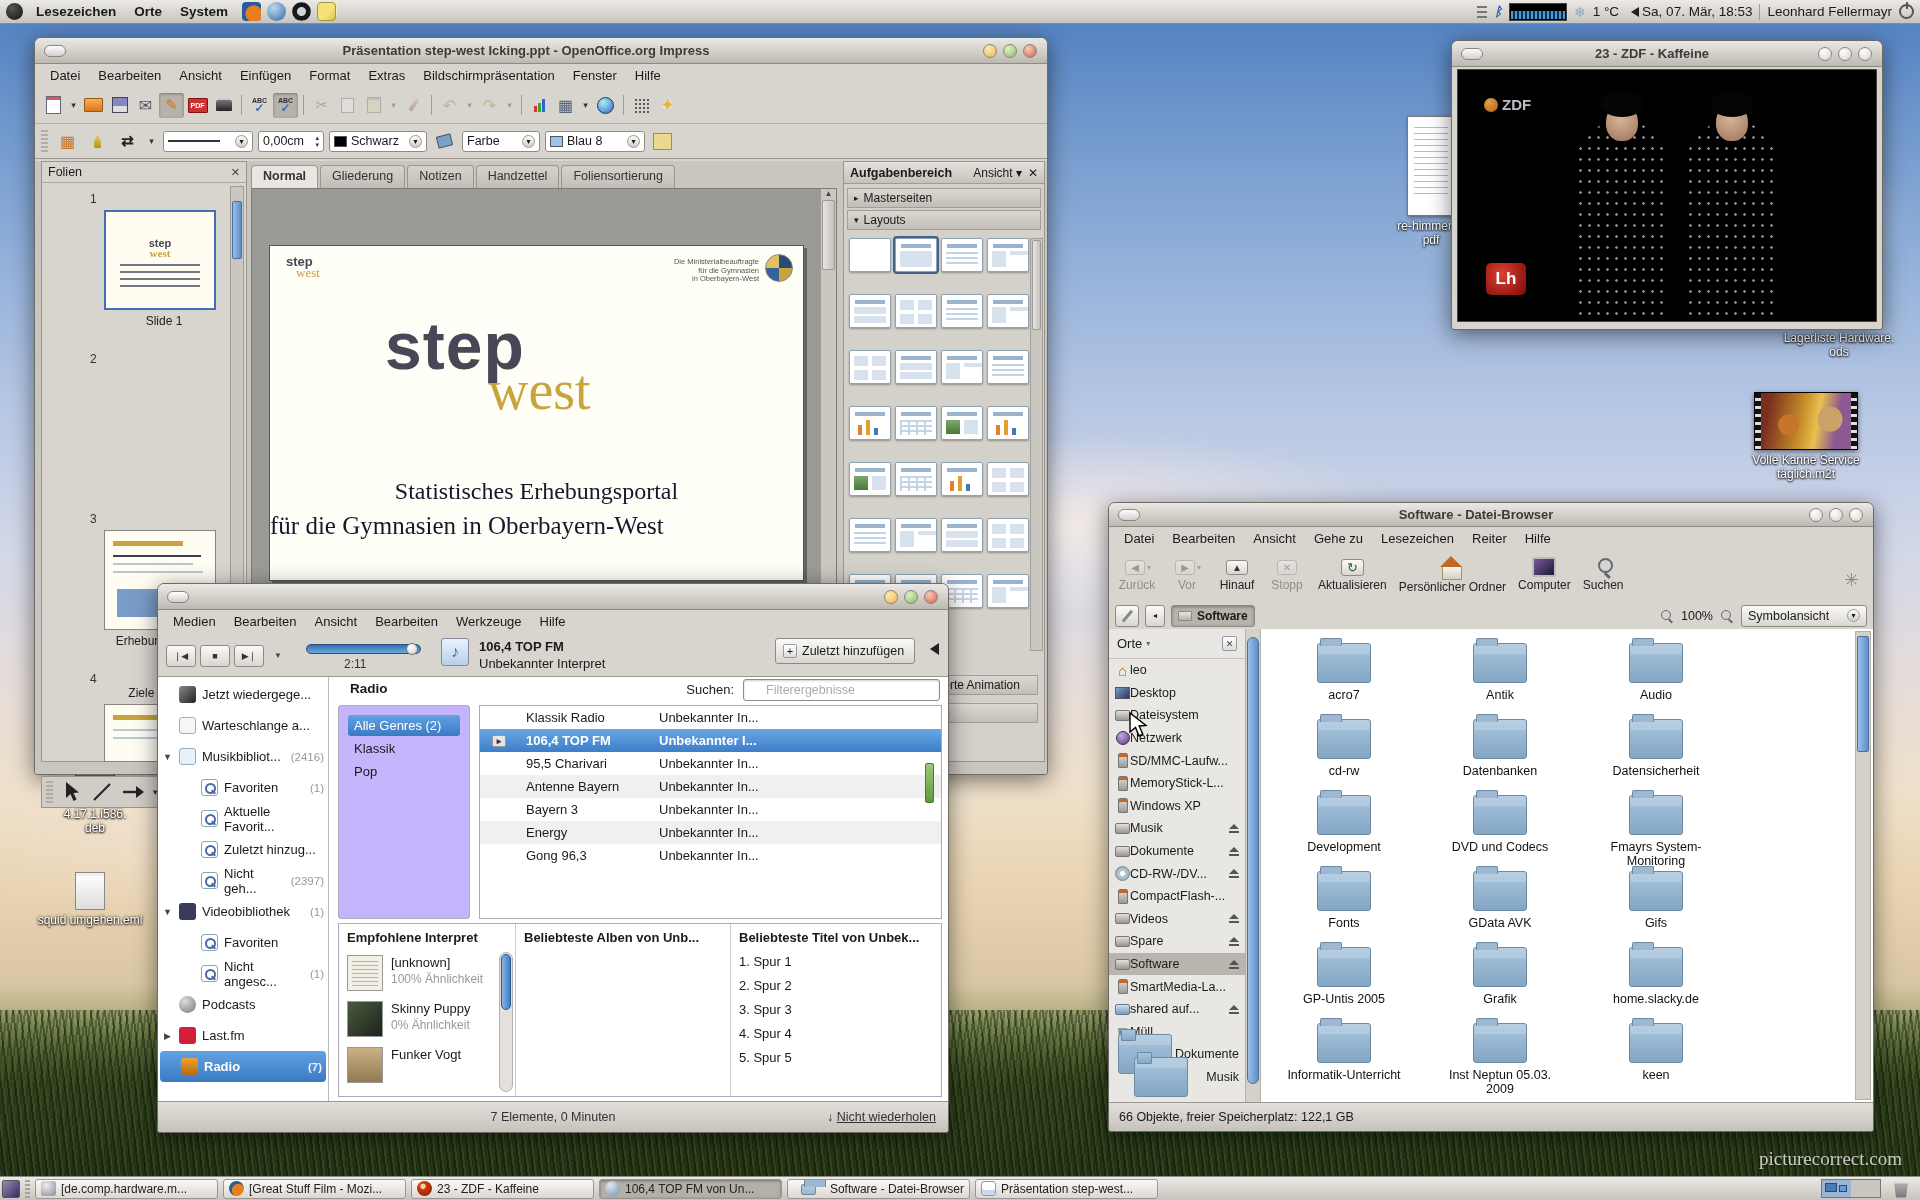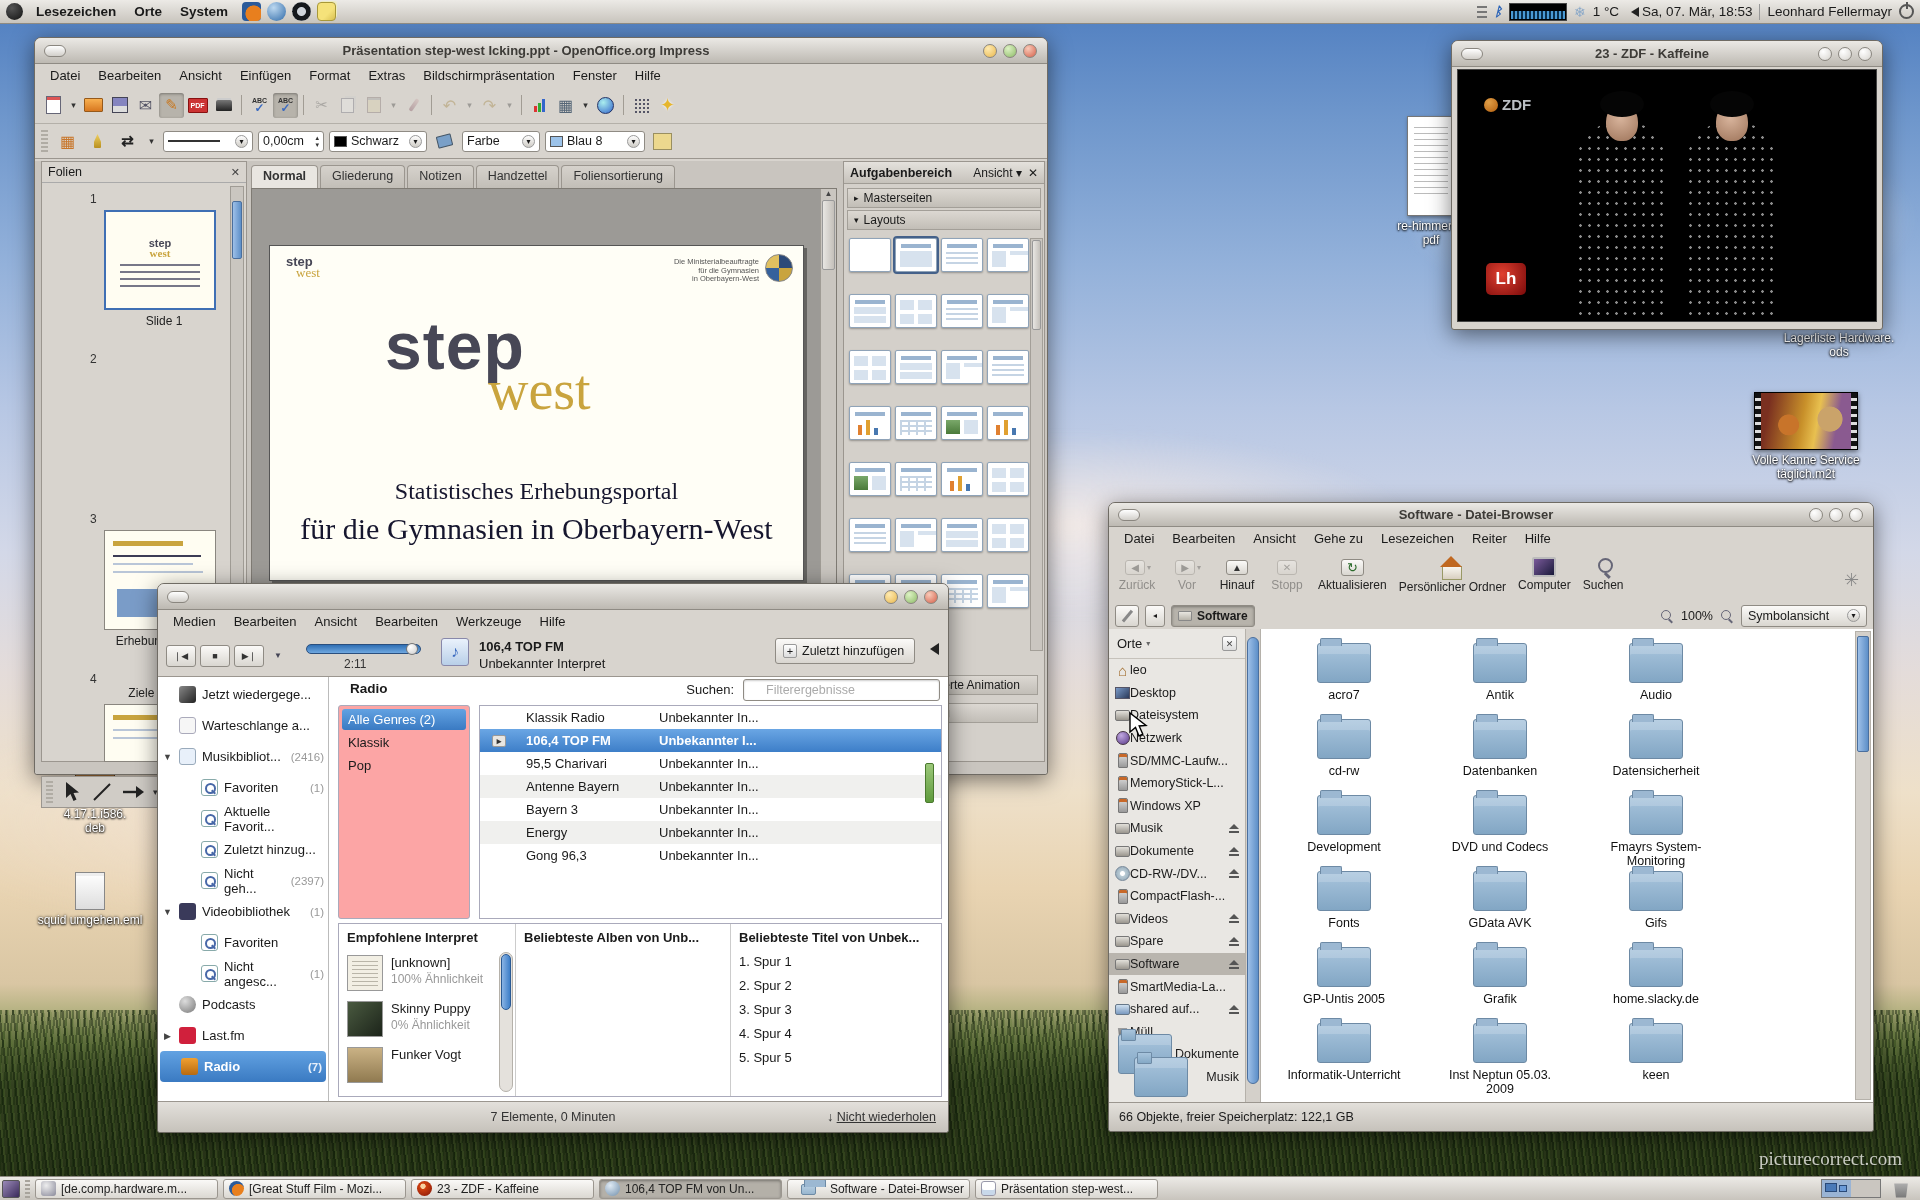--- a/index.html
+++ b/index.html
@@ -121,21 +121,21 @@
   #drawbar{position:absolute;left:6px;bottom:-34px;height:32px;width:206px;display:flex;align-items:center;gap:8px;padding:0 4px;background:#d0ccc6;border:1px solid #9b968f}
   #drawbar svg{display:block}
   .vtabs{position:absolute;left:216px;top:4px;height:23px;display:flex;gap:2px}
   .vtabs span{padding:3px 11px;font-size:12.5px;background:linear-gradient(#d6d2cc,#c2beb7);border:1px solid #9b968f;border-bottom:none;border-radius:4px 4px 0 0;color:#333}
   .vtabs span.act{background:#e9e6e1;font-weight:bold}
   #canvas{position:absolute;left:216px;top:27px;width:586px;bottom:12px;background:#9c9a96;border:1px solid #7f7b74;overflow:hidden}
   #slide{position:absolute;left:17px;top:56px;width:535px;height:336px;background:#fffef6;border:1px solid #555;box-shadow:3px 3px 0 rgba(0,0,0,.35)}
   #slide .brand-big{position:absolute;left:115px;top:62px;font-size:66px;font-weight:bold;color:#474756;letter-spacing:1px}
   #slide .brand-big2{position:absolute;left:218px;top:112px;font-family:"Liberation Serif",serif;font-size:56px;color:#c9a43e}
   #slide .l1{position:absolute;left:0;right:0;top:232px;text-align:center;font-family:"Liberation Serif",serif;font-size:24px;color:#16162e}
-  #slide .l2{position:absolute;left:0;right:0;top:266px;text-align:center;font-family:"Liberation Serif",serif;font-size:30px;color:#16162e}
+  #slide .l2{position:absolute;left:0;right:0;top:266px;font-family:"Liberation Serif",serif;font-size:25px;color:#16162e}
   #slide .corner{position:absolute;left:16px;top:10px;font-size:13px;font-weight:bold;color:#474756;line-height:11px}
   #slide .corner em{font-family:"Liberation Serif",serif;font-style:normal;color:#c9a43e;margin-left:10px;font-weight:normal}
   #slide .mba{position:absolute;right:44px;top:12px;text-align:right;font-size:7.5px;color:#555;line-height:8.5px}
   #slide .logo{position:absolute;right:10px;top:8px;width:28px;height:28px;border-radius:50%;background:conic-gradient(#2c4a78 0 90deg,#c9a43e 90deg 180deg,#35619c 180deg 270deg,#e0c060 270deg);border:1px solid #888}
   #canvas .vsb{position:absolute;right:0;top:0;bottom:16px;width:16px;background:#cac6c0;border-left:1px solid #a09c95;font-size:8px;text-align:center;color:#444}
   #canvas .vsb i{display:block;margin:2px 1px;height:70px;background:linear-gradient(90deg,#e8e6e2,#c4c0ba);border:1px solid #999;border-radius:2px}
   #canvas .hsb{position:absolute;left:0;right:16px;bottom:0;height:16px;background:#cac6c0;border-top:1px solid #a09c95}
   
   #taskpane{position:absolute;left:808px;right:2px;top:0;bottom:12px;background:#d4d0ca;border:1px solid #9b968f}
   #taskpane .tp-hd{height:22px;display:flex;align-items:center;padding:0 6px;gap:6px;background:linear-gradient(#e4e1dc,#c6c2bb);border-bottom:1px solid #a09c95;font-size:12px}
@@ -190,21 +190,21 @@
   .si.podcast{background:radial-gradient(circle at 35% 30%,#ddd,#777);border-radius:50%;color:#333}
   .si.lastfm{background:#d0203c;color:#fff;font-style:italic;font-size:9px;font-weight:bold}
   .si.radio{background:linear-gradient(#f0a030,#b86a10);color:#fff;font-size:9px}
   #bn-main-hd{position:absolute;left:180px;right:4px;top:0;height:26px}
   #bn-main-hd b{position:absolute;left:12px;top:4px;font-size:13.5px}
   #bn-search-lb{position:absolute;right:210px;top:5px}
   #bn-search{position:absolute;right:4px;top:2px;width:197px;height:22px;padding-left:22px;font-size:12.5px;color:#333;border:1px solid #8f8b84;border-radius:3px}
   #bn-search::placeholder{color:#aaa}
   #bn-search-ic{position:absolute;right:183px;top:6px;width:9px;height:9px;border:2px solid #789;border-radius:50%}
   #bn-search-ic::after{content:"";position:absolute;right:-4px;bottom:-3px;width:5px;height:2px;background:#789;transform:rotate(45deg)}
-  #bn-genres{position:absolute;left:180px;top:28px;width:132px;bottom:182px;border:1px solid #aab;border-radius:3px;background:#fca5a5;padding:3px}
+  #bn-genres{position:absolute;left:180px;top:28px;width:132px;bottom:182px;border:1px solid #aab;border-radius:3px;background:#c4b5fd;padding:9px}
   .genre{padding:3px 6px;border-radius:3px;margin-bottom:2px}
   .genre.sel{background:linear-gradient(#62a2e2,#3a7ac2);color:#fff}
   #bn-table{position:absolute;left:321px;right:6px;top:28px;bottom:182px;border:1px solid #aab;background:#fff;overflow:hidden}
   #bn-cols{height:25px;display:flex;background:linear-gradient(#fbfaf8,#dcd9d3);border-bottom:1px solid #b5b1aa;font-size:12.5px}
   #bn-cols span{padding:4px 8px;border-right:1px solid #c8c4be}
   #bn-cols span:nth-child(1){width:38px}
   #bn-cols span:nth-child(2){width:133px}
   #bn-cols span:nth-child(3){width:116px}
   #bn-cols span:nth-child(4){flex:1}
   .strow{height:23px;display:flex;align-items:center;font-size:13px}

